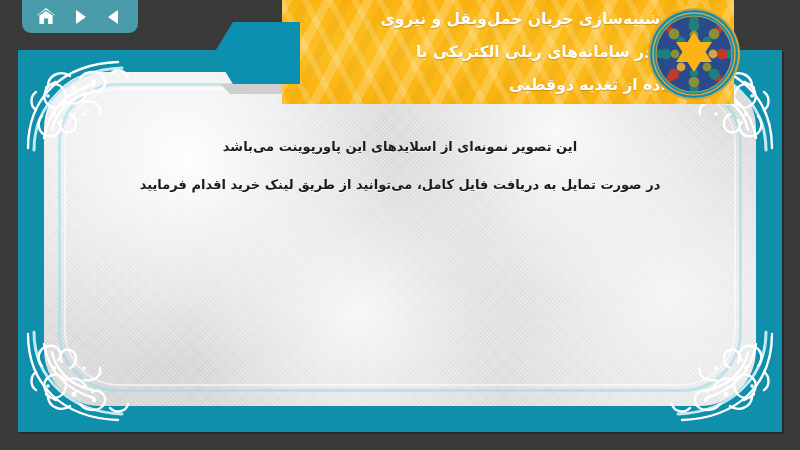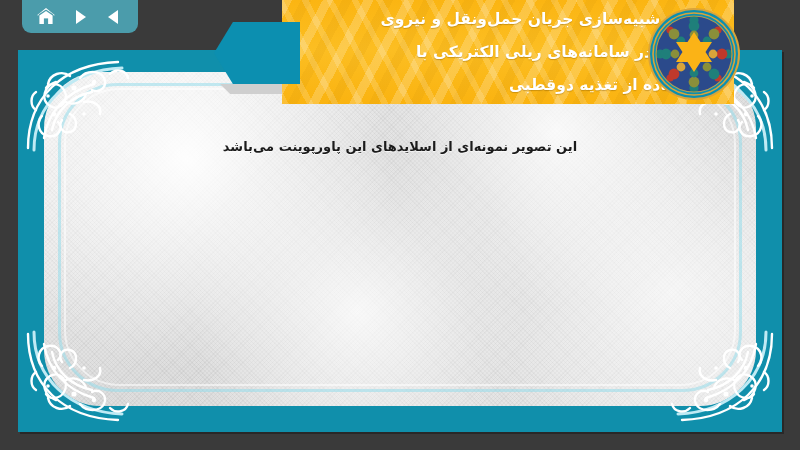--- a/index.html
+++ b/index.html
@@ -336,20 +336,21 @@
         <circle cx="52" cy="36" r="2.6"></circle>
         <circle cx="72" cy="30" r="2.2"></circle>
         <circle cx="32" cy="62" r="2.2"></circle>
         <circle cx="26" cy="44" r="1.8"></circle>
         <circle cx="62" cy="62" r="1.8"></circle>
       </g>
     </svg>
 
     <div id="body-text">
       <p>این تصویر نمونه‌ای از اسلایدهای این پاورپوینت می‌باشد</p>
+      <p>در صورت تمایل به دریافت فایل کامل، می‌توانید از طریق لینک خرید اقدام فرمایید</p>
     </div>
 
   </div>
 
   <div id="title-banner">
     <div id="title-arrow-shadow"></div>
     <div id="title-plate"></div>
     <div id="title-arrow"></div>
     <div id="title-text">
       <div>کامل شبیه‌سازی جریان حمل‌ونقل و نیروی</div>

